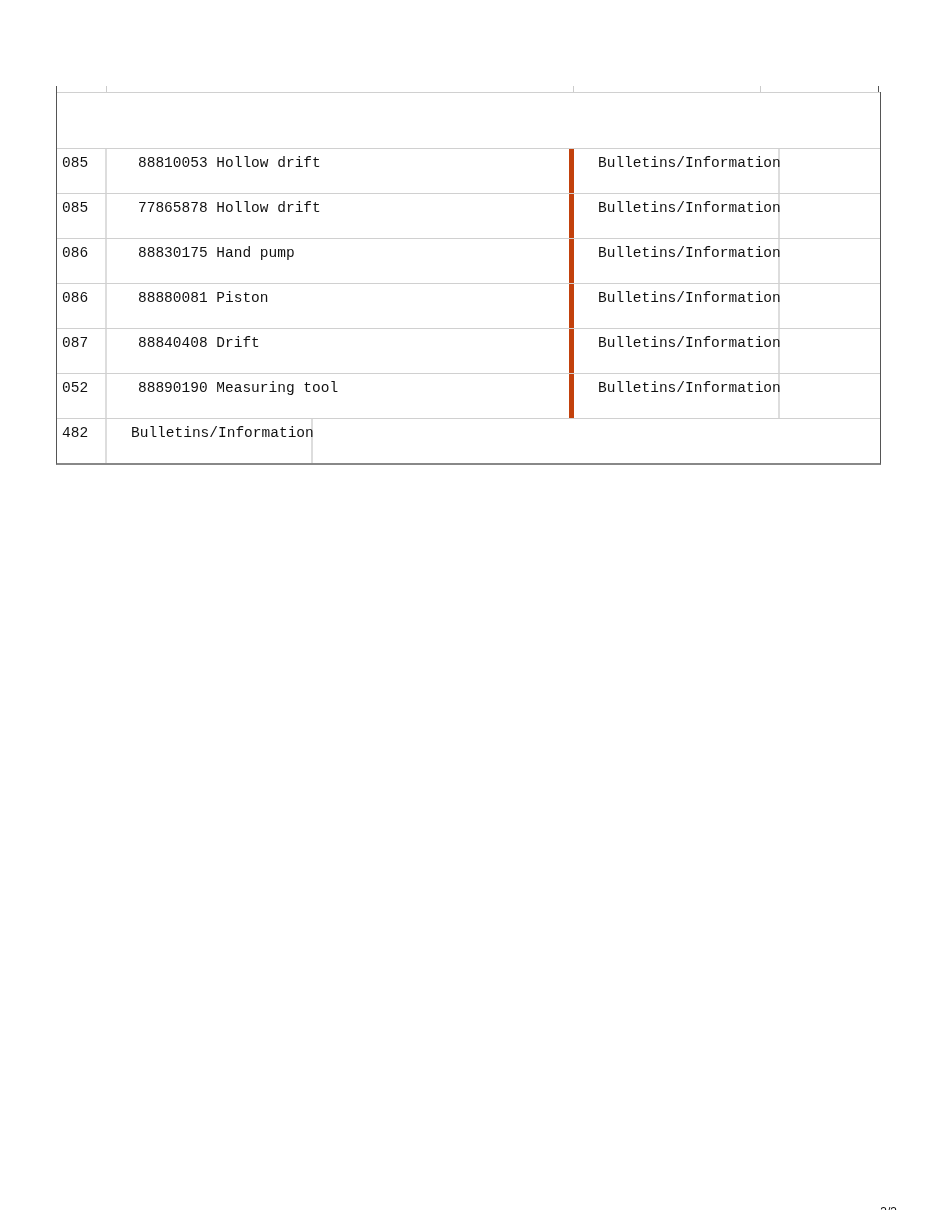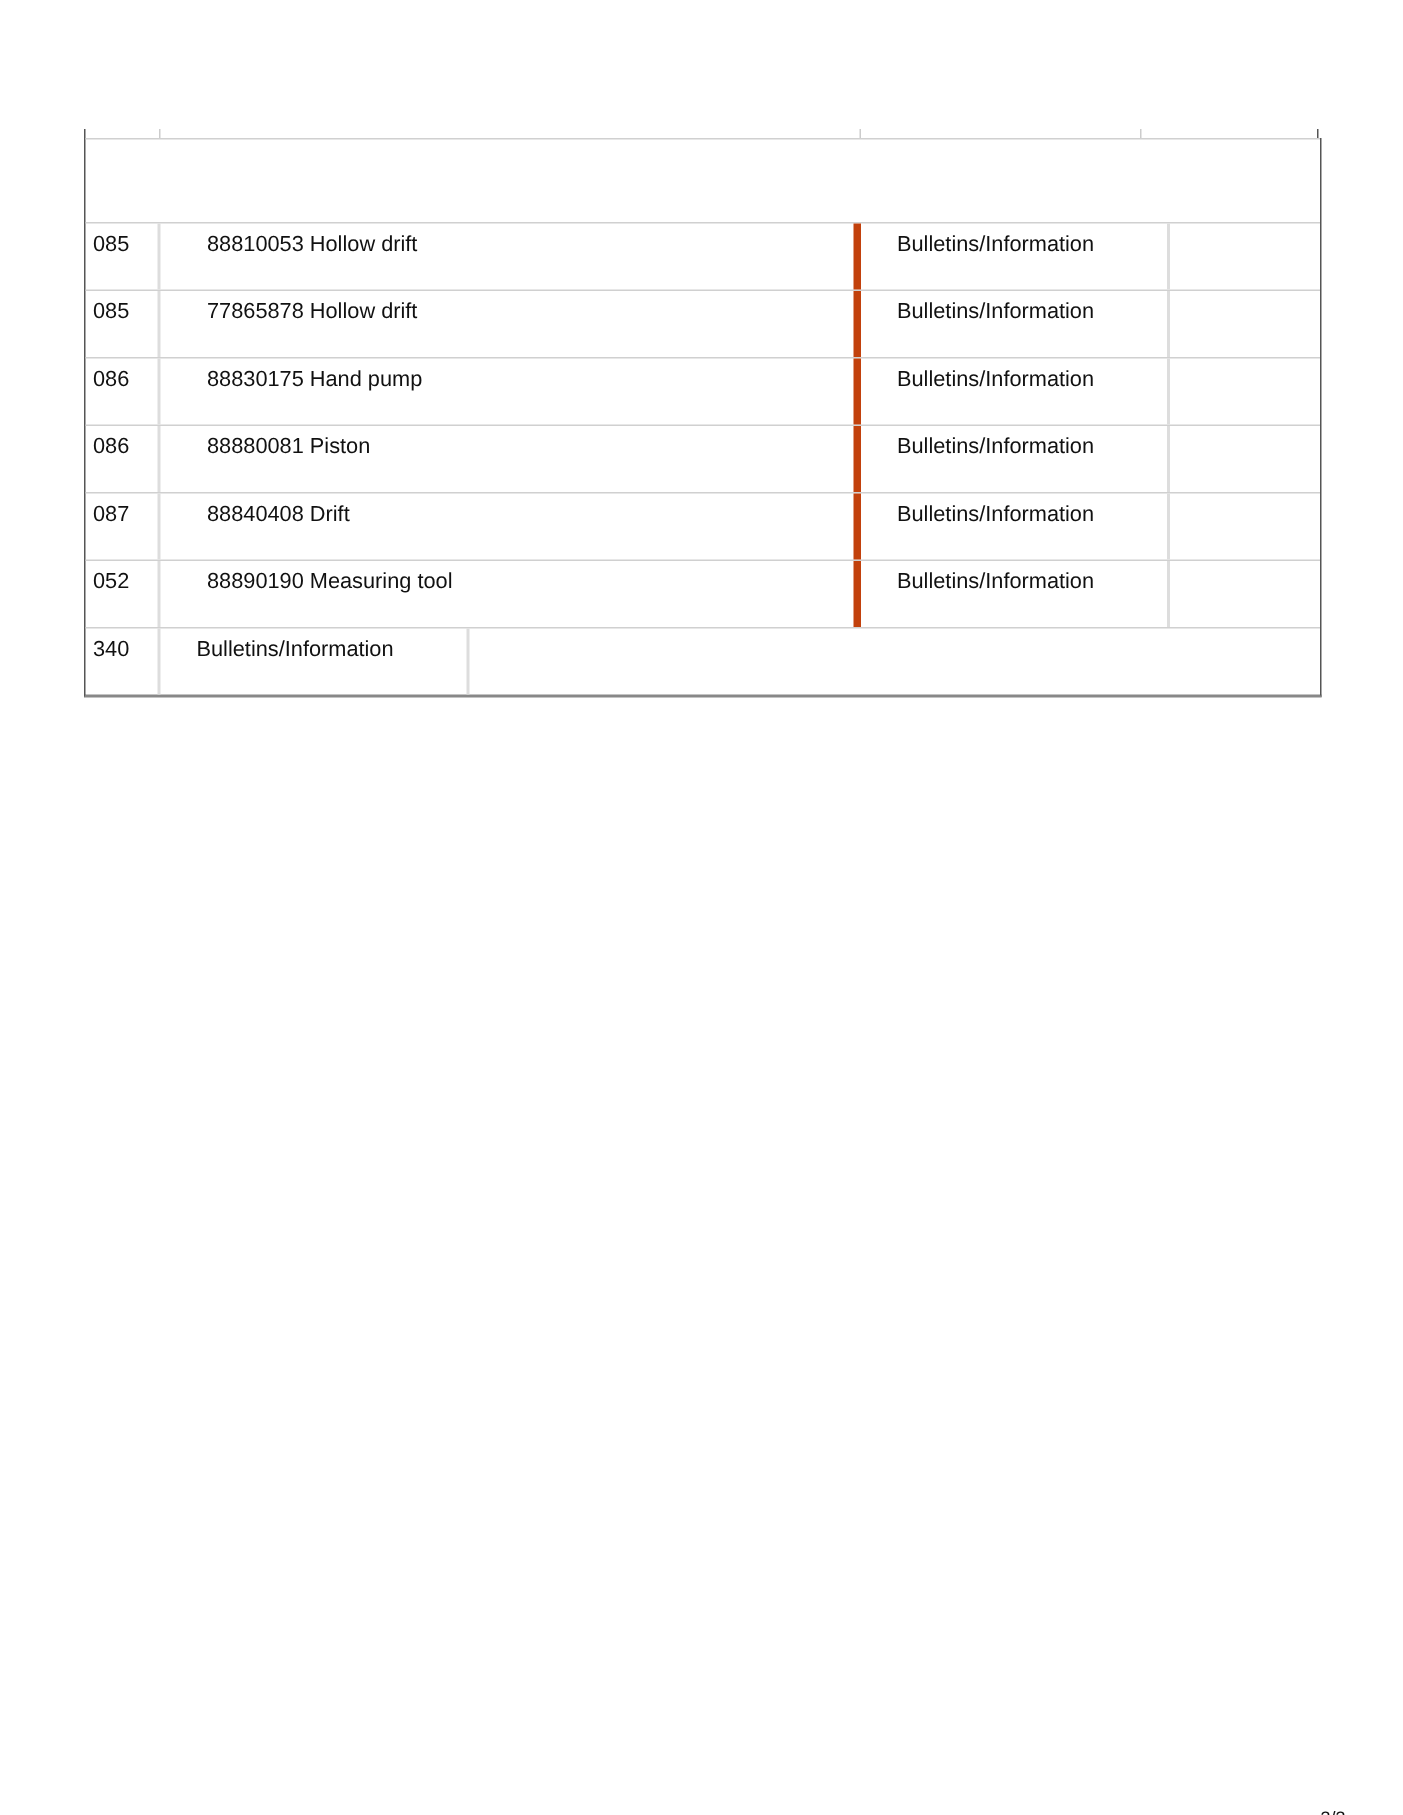--- a/index.html
+++ b/index.html
@@ -1,17 +1,17 @@
 <!DOCTYPE html>
 <html><head>
 <meta charset="utf-8">
 <style>
   html, body { margin:0; padding:0; background:#fff; }
   body { width:935px; height:1210px; position:relative; font-family:"Liberation Sans", sans-serif; color:#111; overflow:hidden; }
-  .tbl { position:absolute; left:56px; top:86px; width:823px; border-left:1px solid #555; border-right:1px solid #555; border-bottom:2px solid #888; }
+  .tbl { position:absolute; left:56px; top:86px; width:823px; border-left:1px solid #555; border-right:1px solid #555; border-bottom:2px solid #888;font-family:Liberation Mono, monospace; }
   .top-stub { position:absolute; left:56px; top:86px; width:823px; height:6px; }
   .stub-line { position:absolute; top:0; width:1px; height:6px; background:#ccc; }
   .row { display:flex; border-top:1px solid #d0d0d0; }
   .row.data { height:44px; }
   .row.blank { height:55px; }
   .cell { box-sizing:border-box; padding:6px 5px; font-size:14.5px; line-height:17px; }
   .c1 { width:50px; border-right:2px solid #ddd; }
   .c2 { width:467px; border-right:5px solid #c2410c;padding-left:31px; }
   .c3 { width:187px; border-right:2px solid #ddd;margin-left:19px; }
   .c4 { flex:1; }
@@ -54,21 +54,21 @@
     <div class="cell c3">Bulletins/Information</div>
     <div class="cell c4"></div>
   </div>
   <div class="row data">
     <div class="cell c1">052</div>
     <div class="cell c2">88890190 Measuring tool</div>
     <div class="cell c3">Bulletins/Information</div>
     <div class="cell c4"></div>
   </div>
   <div class="row data">
-    <div class="cell c1">340</div>
+    <div class="cell c1">482</div>
     <div class="cell c3">Bulletins/Information</div>
     <div class="cell c4"></div>
   </div>
 </div>
 
 <div class="top-stub">
   <div class="stub-line" style="left:0;background:#555"></div>
   <div class="stub-line" style="left:50px"></div>
   <div class="stub-line" style="left:517px"></div>
   <div class="stub-line" style="left:704px"></div>

